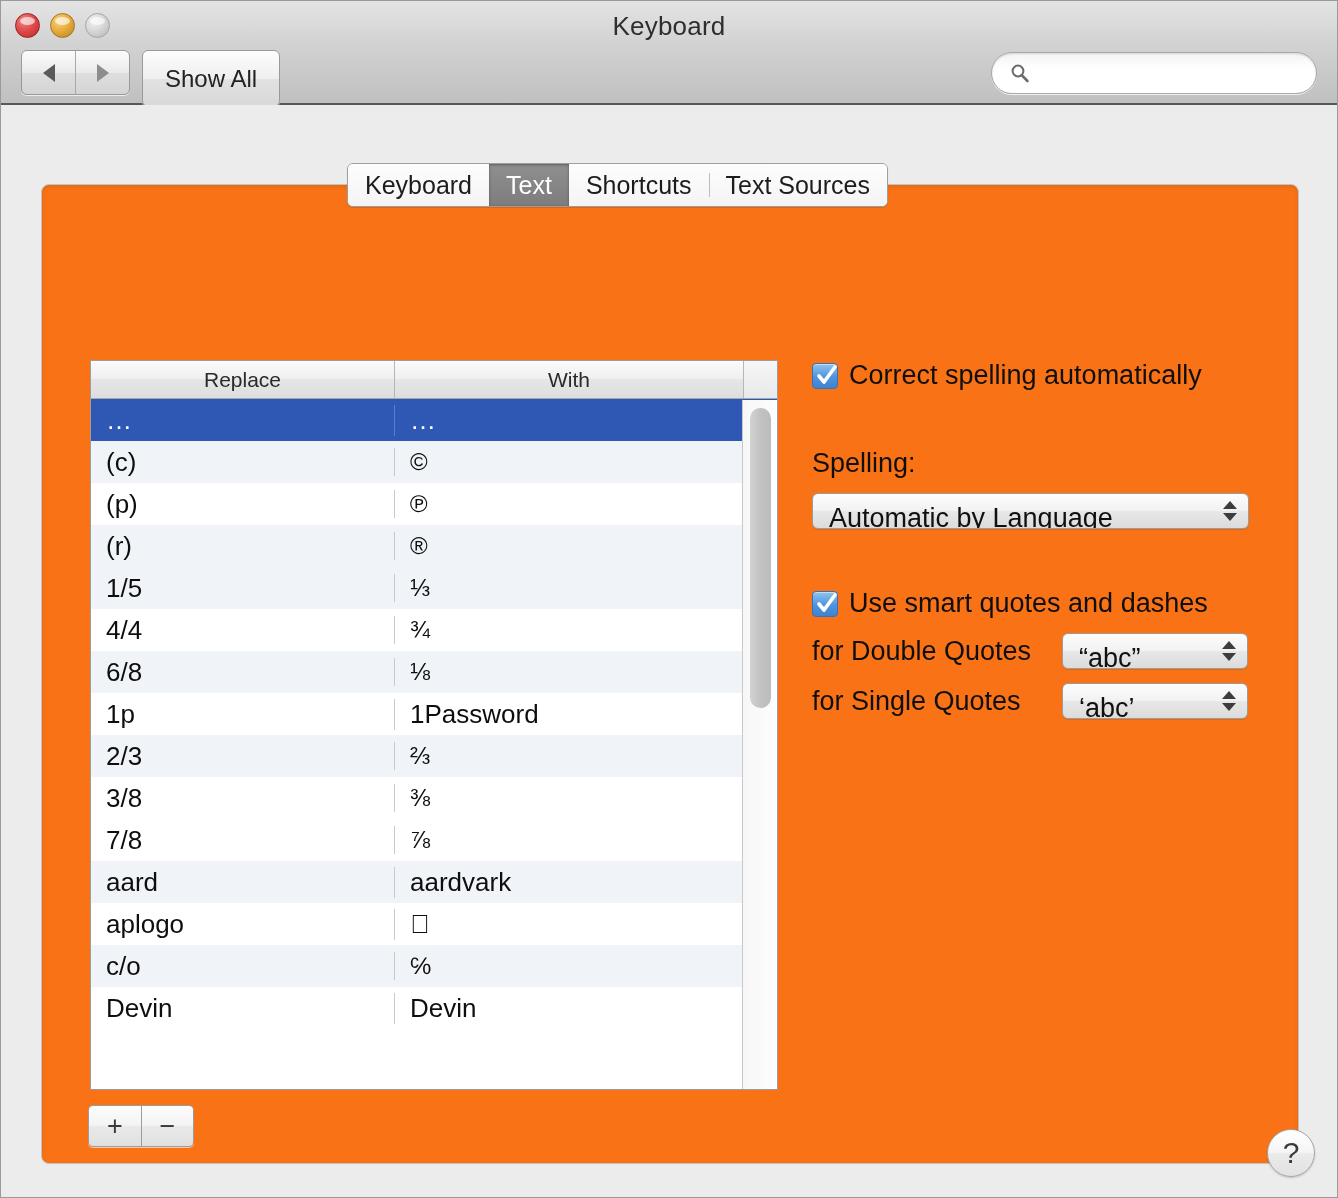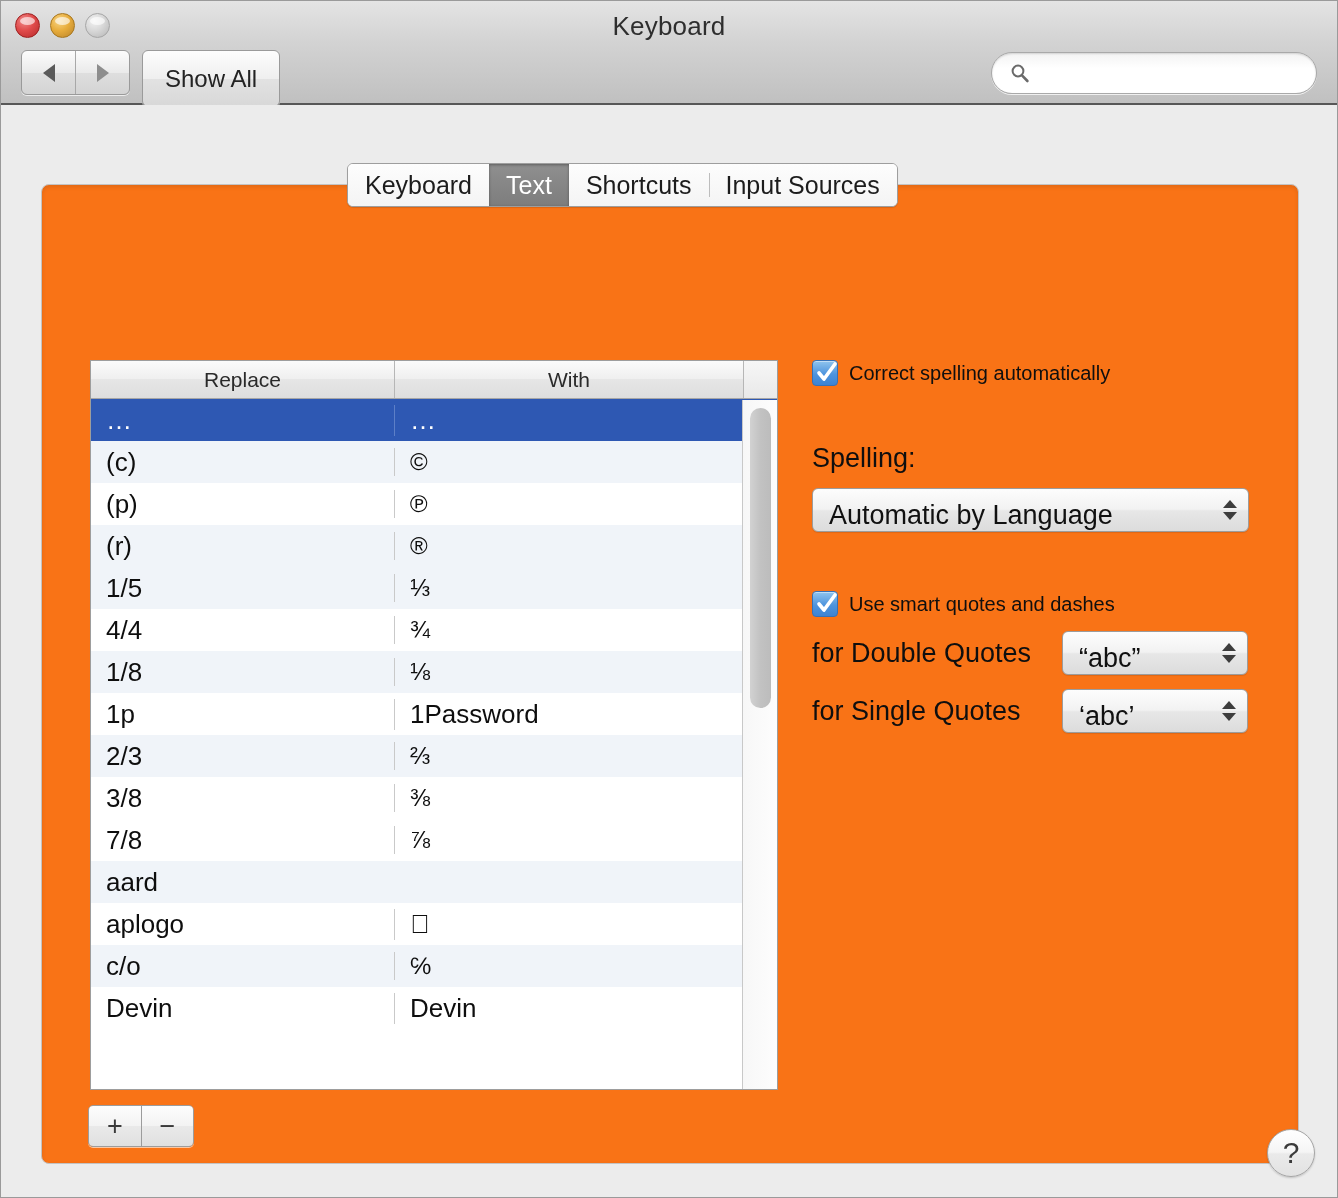--- a/index.html
+++ b/index.html
@@ -314,38 +314,38 @@
     border-radius: 4px;
     background: linear-gradient(to bottom, #8fc4ee 0%, #4e94dd 55%, #3d83d2 100%);
     border: 1px solid #3871b5;
     position: relative;
     flex: 0 0 auto;
     box-shadow: inset 0 1px 0 rgba(255,255,255,0.45);
     cursor: default;
   }
   .checkbox svg { position: absolute; left: 2px; top: -1px; }
   .chk-label {
-    font-size: 20px;
+    font-size: 27px;
     color: #0f0f0f;
   }
 
   .field-label {
     font-size: 27px;
     color: #0f0f0f;
   }
 
   .popup {
     position: relative;
-    height: 44px;
+    height: 36px;
     border: 1px solid #9c9c9c;
     border-radius: 6px;
     background: linear-gradient(to bottom, #fdfdfd 0%, #f2f2f2 48%, #e7e7e7 52%, #dcdcdc 100%);
     box-shadow: 0 1px 1px rgba(0,0,0,0.10);
     display: flex;
-    align-items: flex-end;
+    align-items: center;
     padding: 15px 38px 0 16px;
     font-size: 27px;
     color: #101010;
     cursor: default;
     white-space: nowrap;
     overflow: hidden;
   }
   .popup .arrows {
     position: absolute;
     right: 11px; top: 50%;
@@ -430,21 +430,21 @@
       <input class="search-input" type="text" value="" placeholder="" style="">
     </div>
   </div>
 
   <div class="body-area">
 
     <div class="tabbar">
       <div class="tab">Keyboard</div>
       <div class="tab active">Text</div>
       <div class="tab">Shortcuts</div>
-      <div class="tab sep-left">Input Sources</div>
+      <div class="tab sep-left">Text Sources</div>
     </div>
 
     <div class="panel">
 
       <div class="table-wrap">
 
         <div class="table-header">
           <div class="th th-replace">Replace</div>
           <div class="th th-with">With</div>
           <div class="th th-pad"></div>
@@ -469,41 +469,42 @@
           </div>
           <div class="row alt">
             <div class="cell cell-replace">1/5</div>
             <div class="cell cell-with cell-sym">⅓</div>
           </div>
           <div class="row plain">
             <div class="cell cell-replace">4/4</div>
             <div class="cell cell-with cell-sym">¾</div>
           </div>
           <div class="row alt">
-            <div class="cell cell-replace">1/8</div>
+            <div class="cell cell-replace">6/8</div>
             <div class="cell cell-with cell-sym">⅛</div>
           </div>
           <div class="row plain">
             <div class="cell cell-replace">1p</div>
             <div class="cell cell-with">1Password</div>
           </div>
           <div class="row alt">
             <div class="cell cell-replace">2/3</div>
             <div class="cell cell-with cell-sym">⅔</div>
           </div>
           <div class="row plain">
             <div class="cell cell-replace">3/8</div>
             <div class="cell cell-with cell-sym">⅜</div>
           </div>
           <div class="row plain">
             <div class="cell cell-replace">7/8</div>
             <div class="cell cell-with cell-sym">⅞</div>
           </div>
           <div class="row alt">
             <div class="cell cell-replace">aard</div>
+            <div class="cell cell-with">aardvark</div>
           </div>
           <div class="row plain">
             <div class="cell cell-replace">aplogo</div>
             <div class="cell cell-with"></div>
           </div>
           <div class="row alt">
             <div class="cell cell-replace">c/o</div>
             <div class="cell cell-with cell-sym">℅</div>
           </div>
           <div class="row plain">

